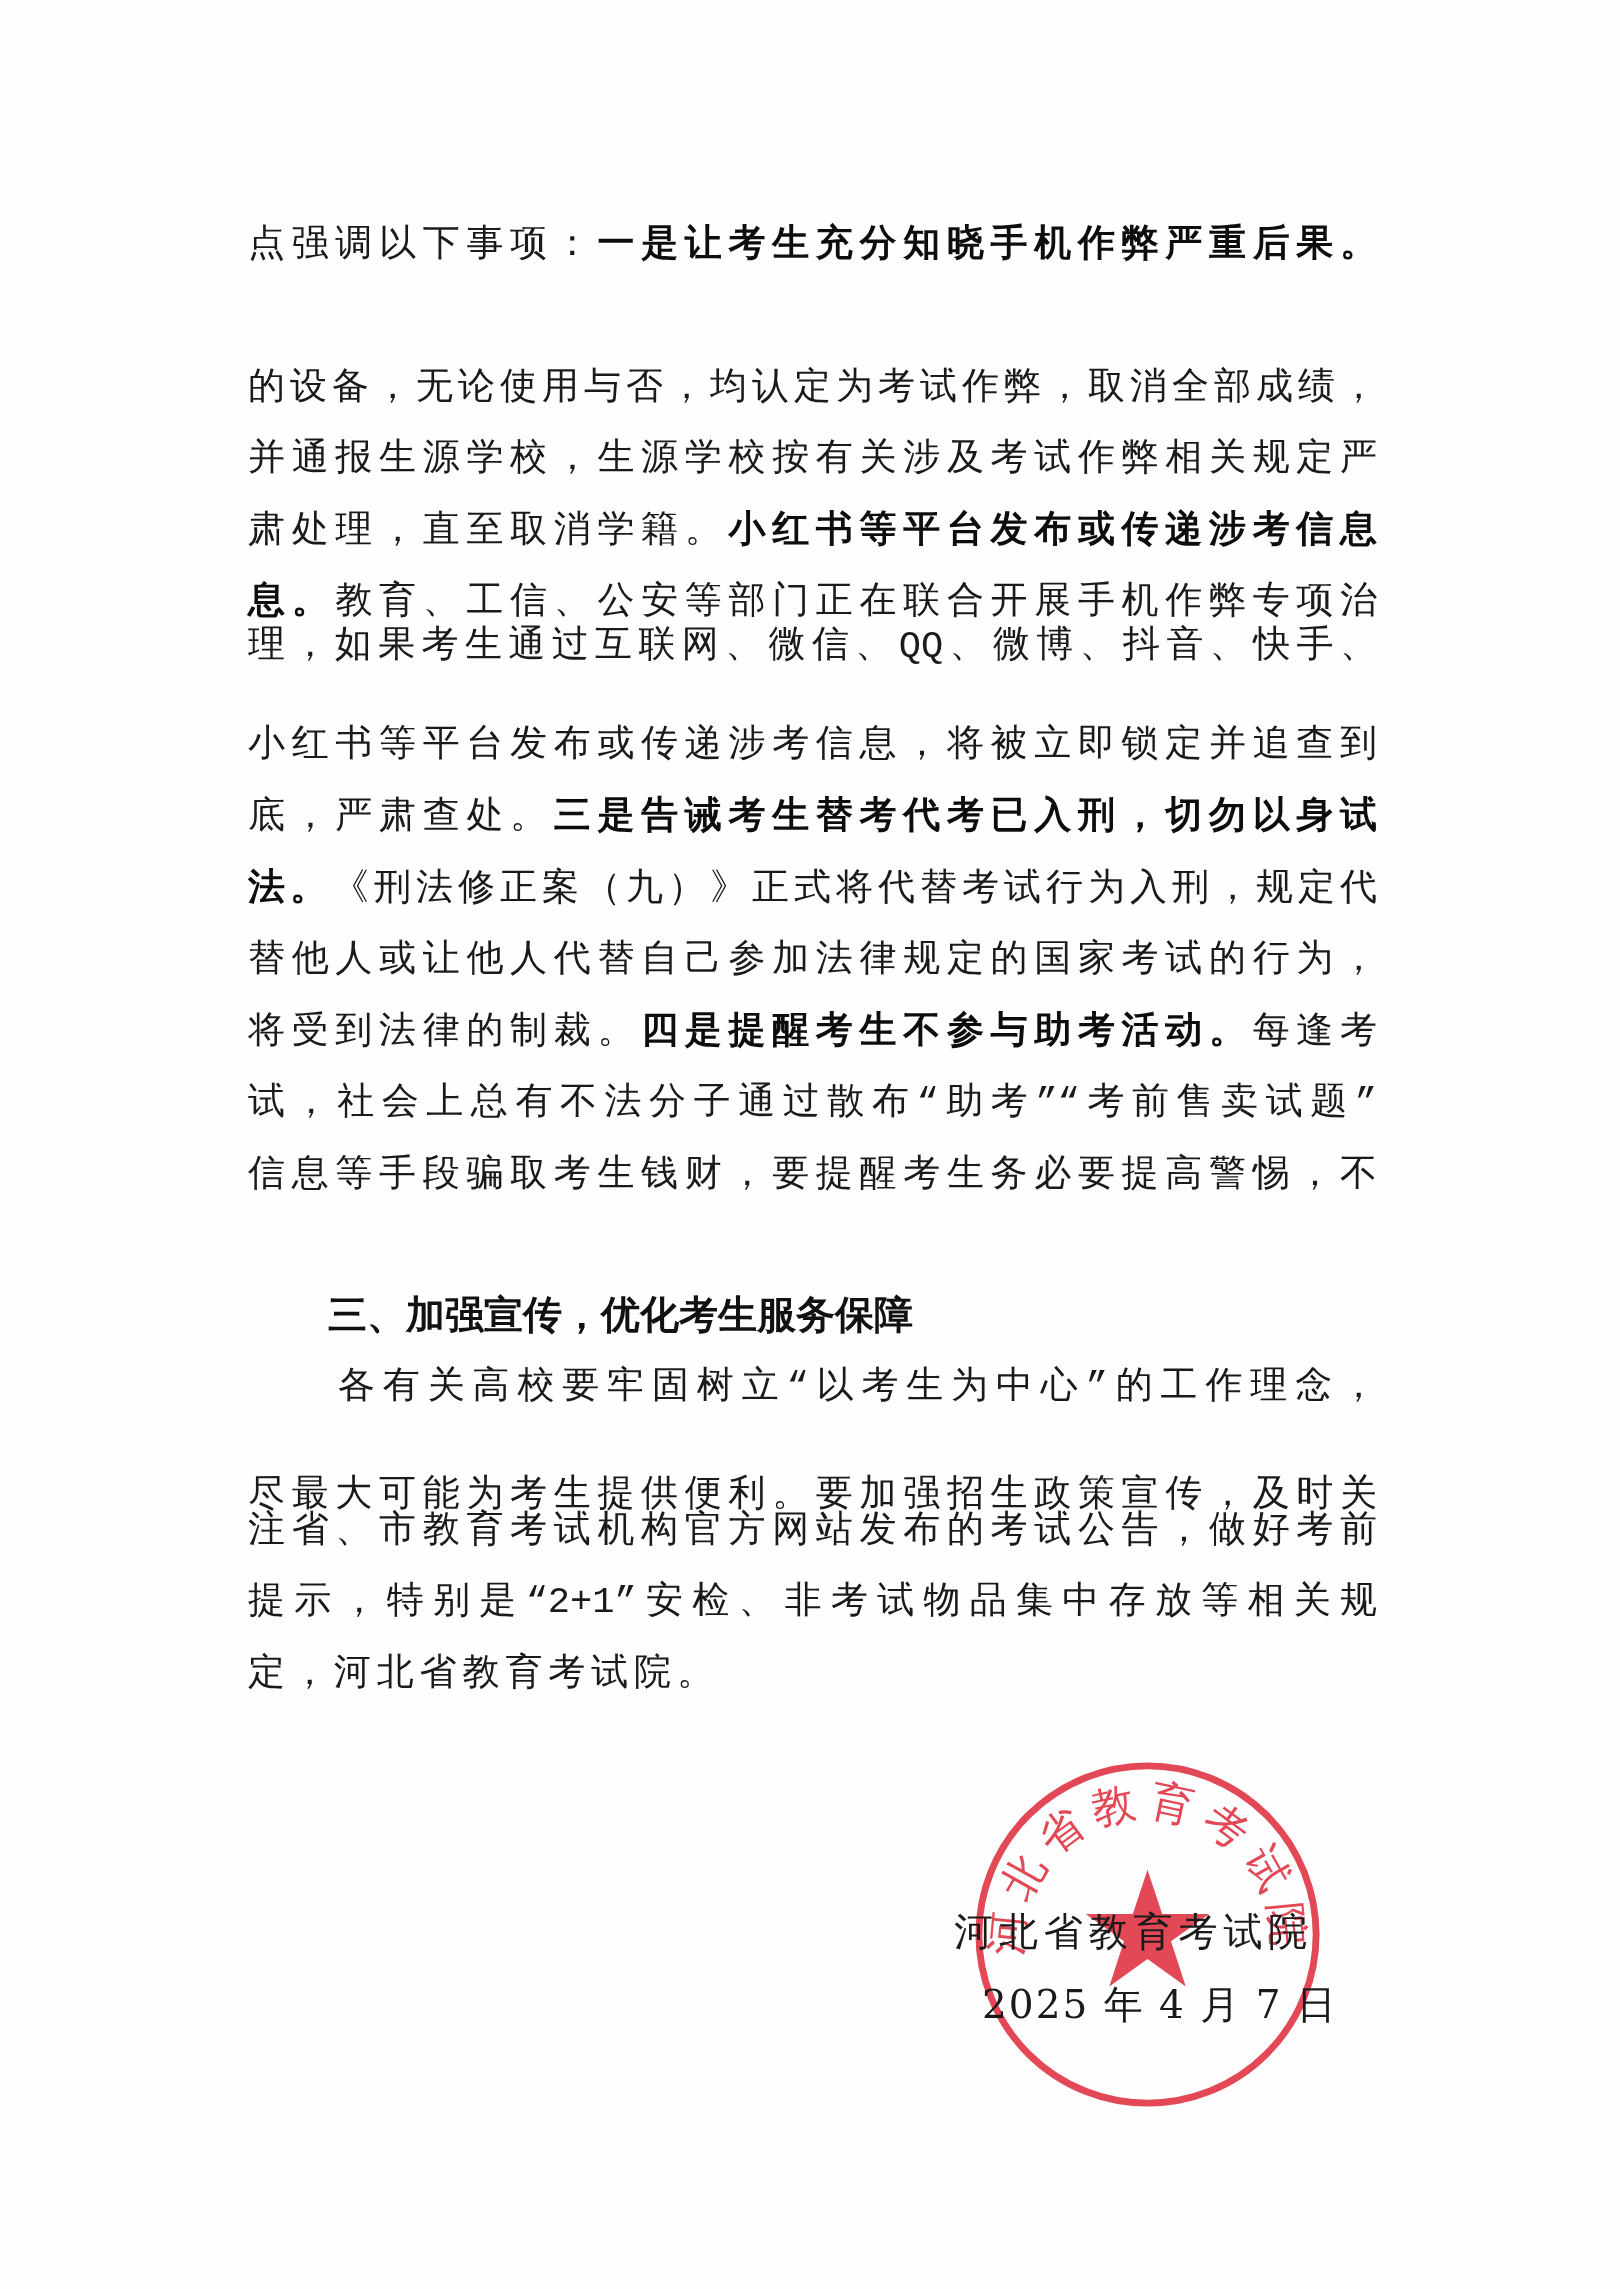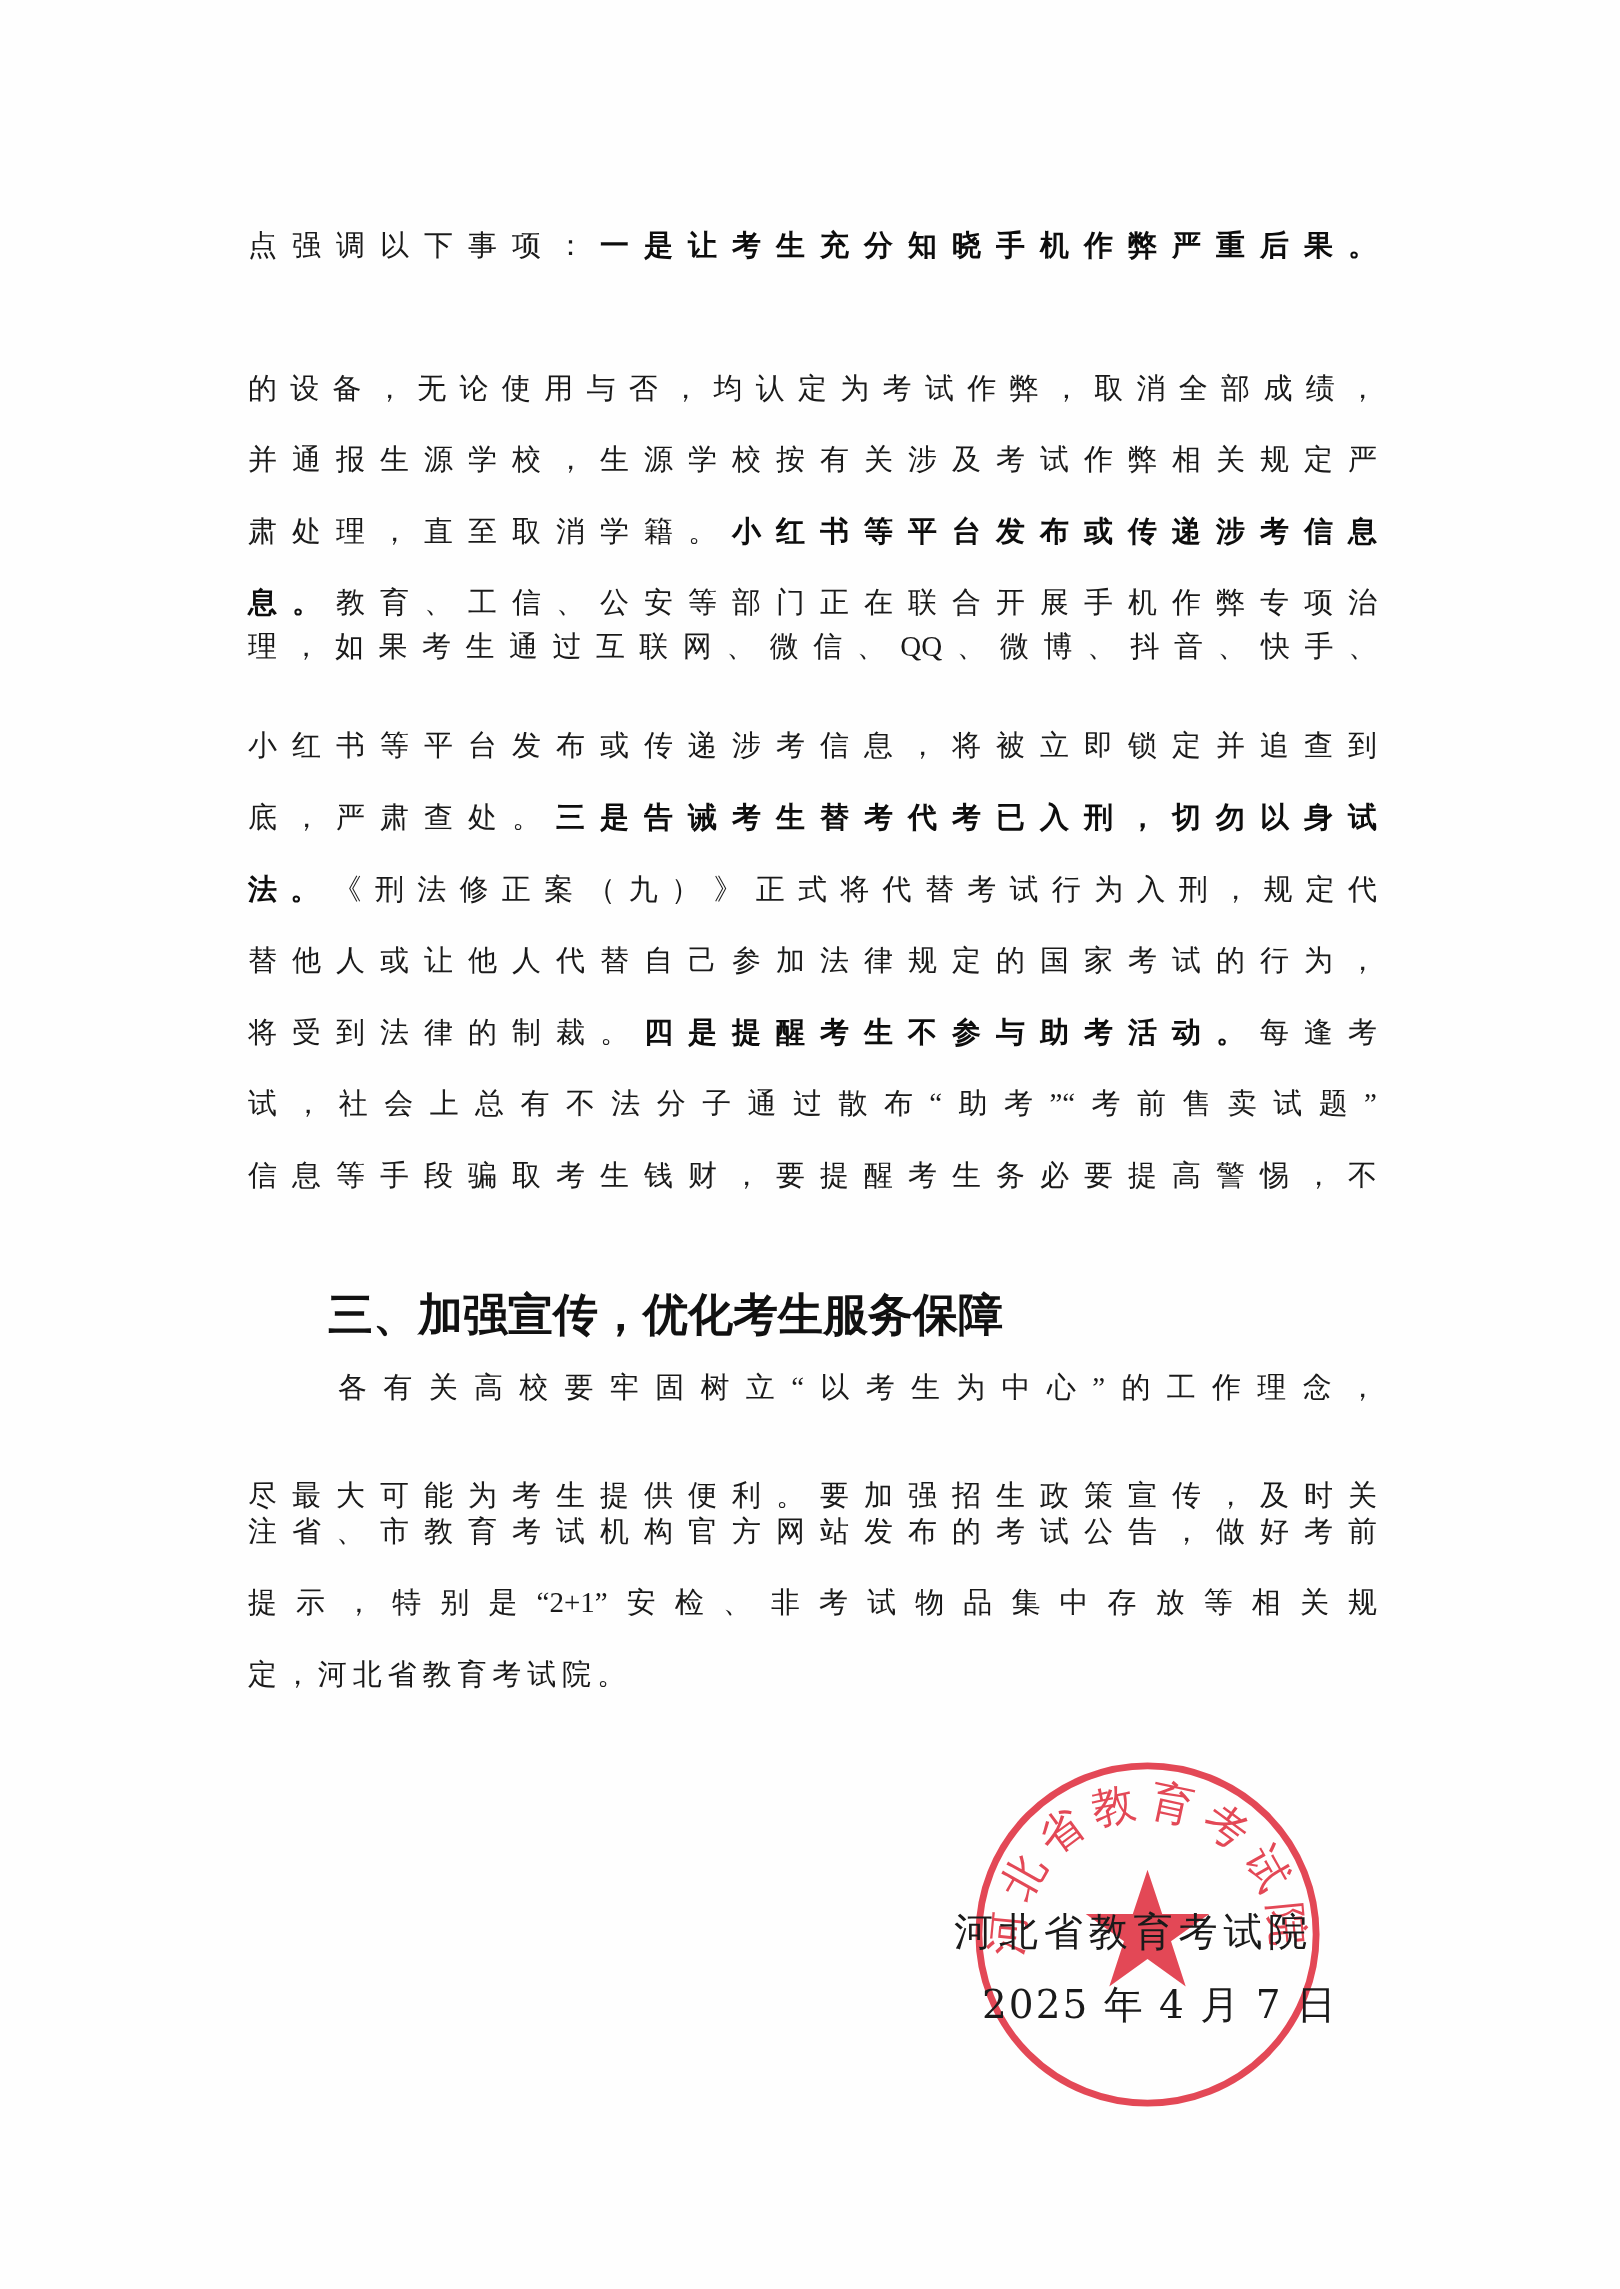--- a/index.html
+++ b/index.html
@@ -4,39 +4,39 @@
 <style>
   html, body { margin: 0; padding: 0; background: #ffffff; }
   body { width: 1620px; height: 2290px; position: relative; overflow: hidden; }
   .page { position: absolute; left: 0; top: 0; width: 1620px; height: 2290px; background: #fefefe; }
   .line {
     position: absolute;
     left: 248px;
     width: 1129px;
     height: 55px;
     line-height: 55px;
-    font-family: Liberation Serif, serif;
-    font-size: 29px;
+    font-family: Liberation Mono, monospace;
+    font-size: 37px;
     color: #1a1a1a;
     white-space: nowrap;
     text-align: justify;
     text-align-last: justify;
   }
   .line.last { text-align-last: left; letter-spacing: 5.9px; }
   .line.indent { left: 338px; width: 1039px; }
   .seg { display: inline; }
   .bold { font-weight: bold; color: #0d0d0d; }
   .heading {
     position: absolute;
     left: 328px;
     height: 55px;
     line-height: 55px;
     font-family: "DejaVu Sans", "Liberation Sans", sans-serif;
     font-weight: bold;
-    font-size: 45px;
+    font-size: 39px;
     color: #111111;
     white-space: nowrap;
   }
   .sig {
     position: absolute;
     font-family: "DejaVu Serif", "Liberation Serif", serif;
     font-size: 39px;
     color: #1a1a1a;
     white-space: nowrap;
     z-index: 3;

